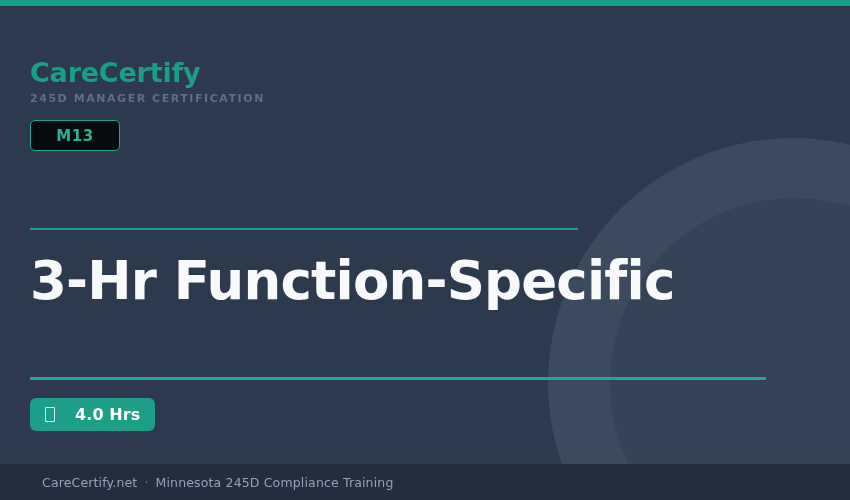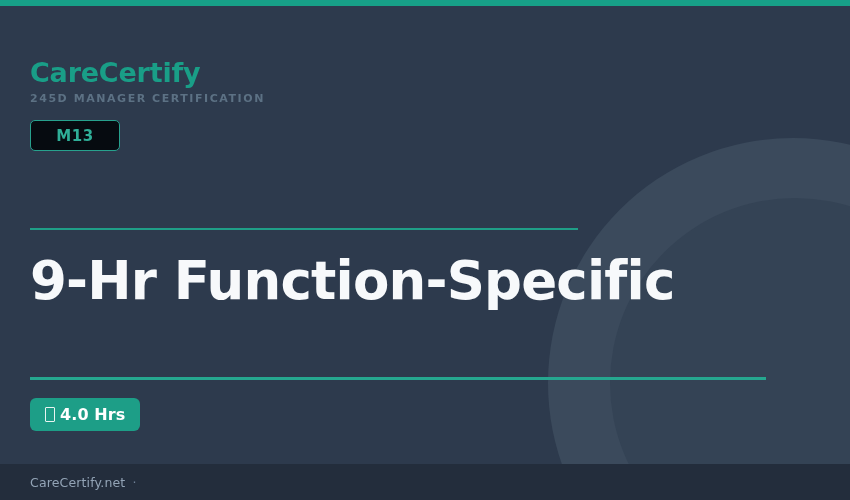--- a/index.html
+++ b/index.html
@@ -144,21 +144,21 @@
     background: #25a78f;
   }
 
   
   .hours-pill {
     position: absolute;
     left: 30px;
     top: 398px;
     display: inline-flex;
     align-items: center;
-    gap: 5px;
+    gap: 20px;
     height: 33px;
     padding: 0 15px;
     background: #1d9e87;
     border-radius: 6px;
   }
   .hours-icon {
     display: inline-block;
     width: 10px;
     height: 15px;
     border: 1.6px solid #e8f4f1;
@@ -177,21 +177,21 @@
     position: absolute;
     left: 0;
     top: 464px;
     width: 850px;
     height: 36px;
     background: #232d3c;
     z-index: 5;
   }
   .footer-text {
     position: absolute;
-    left: 30px;
+    left: 42px;
     top: 0;
     height: 36px;
     display: flex;
     align-items: center;
     font-size: 12.5px;
     color: #93a4b6;
     letter-spacing: 0.15px;
     white-space: nowrap;
   }
   .footer-sep {
@@ -216,32 +216,33 @@
     <div class="brand">
       <div class="brand-name">CareCertify</div>
       <div class="brand-sub">245D MANAGER CERTIFICATION</div>
     </div>
 
     <div class="module-badge">M13</div>
 
     <div class="divider-top"></div>
 
     <h1 class="title">
-      <span class="title-line">9-Hr Function-Specific</span>
+      <span class="title-line">3-Hr Function-Specific</span>
     </h1>
 
     <div class="divider-bottom"></div>
 
     <div class="hours-pill">
       <span class="hours-icon"></span>
       <span class="hours-label">4.0 Hrs</span>
     </div>
 
   </div>
 
   <div class="footer">
     <div class="footer-text">
       <span>CareCertify.net</span>
       <span class="footer-sep">·</span>
+      <span>Minnesota 245D Compliance Training</span>
     </div>
   </div>
 
 </div>
 
 </body></html>

